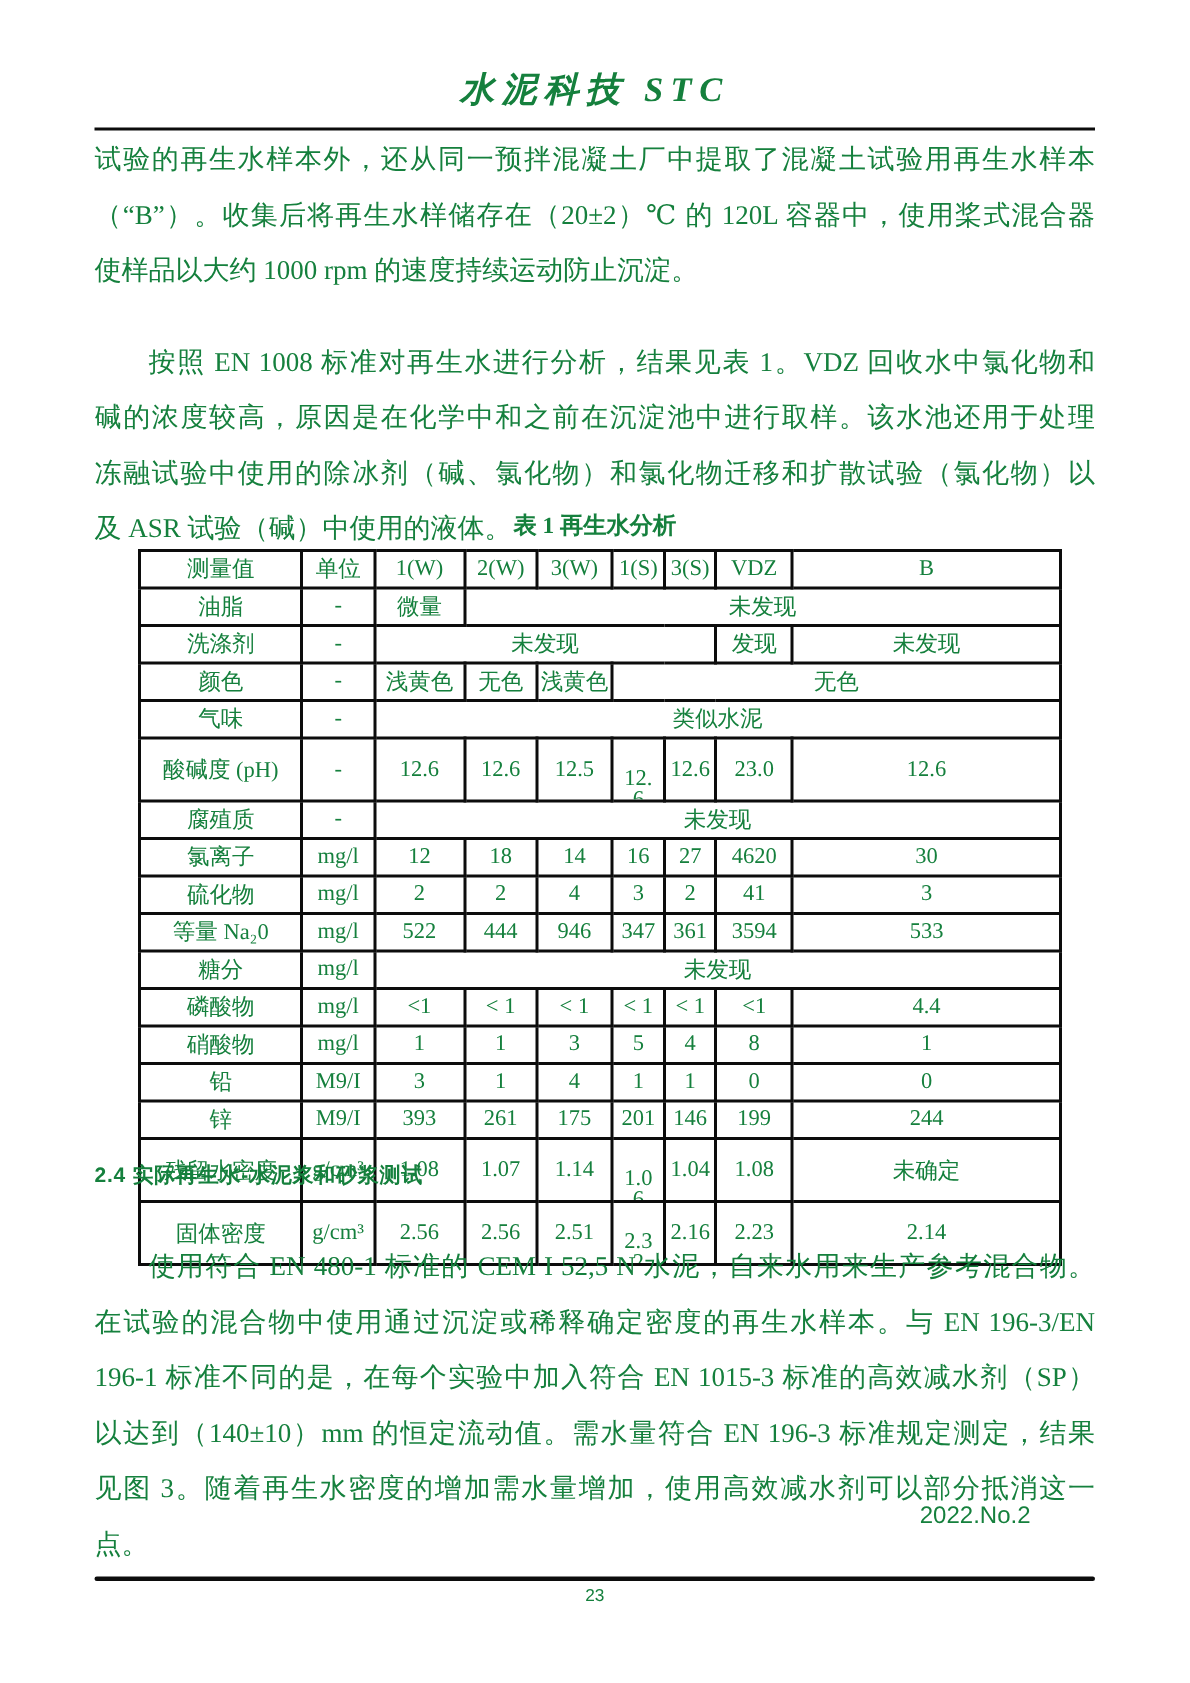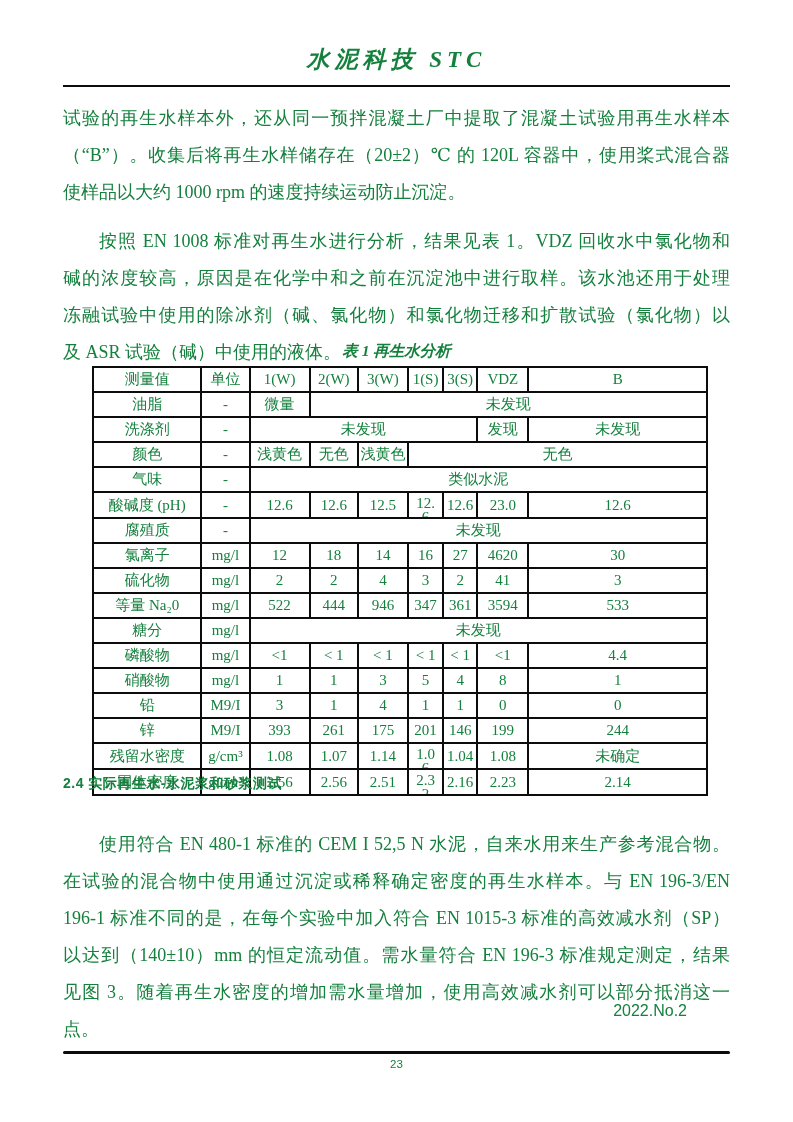--- a/index.html
+++ b/index.html
@@ -20,51 +20,51 @@
   }
   .header-rule{
     position:absolute;left:63px;top:85px;width:667px;height:2px;
     background:#0c0c0c;
   }
   
   .para{
     position:absolute;left:63px;width:667px;
     font-size:18px;line-height:37px;
   }
-  .p1{top:100px;}
+  .p1{top:88px;}
   .p2{top:199px;}
   .p3{top:802px;}
   .pline{
     text-align:justify;
     text-align-last:justify;
     -moz-text-align-last:justify;
     overflow:hidden;white-space:nowrap;
   }
   .pline.plast{text-align-last:left;-moz-text-align-last:left;}
   .pline.pindent{text-indent:36px;margin-top:24px;}
   
   .table-caption{
     position:absolute;left:0;top:340px;width:100%;
-    text-align:center;font-size:15.5px;font-weight:bold;line-height:22px;font-style:italic;
+    text-align:center;font-size:15.5px;font-weight:bold;line-height:22px;
   }
   
   table.analysis{
     position:absolute;left:92px;top:366px;
     border-collapse:collapse;table-layout:fixed;
     width:616px;
     font-size:15px;
   }
   table.analysis th,table.analysis td{
     border:2px solid #0c0c0c;
     height:23px;padding:0 1px;
     text-align:center;vertical-align:middle;
     font-weight:normal;overflow:hidden;
   }
   table.analysis .clip{
-    height:21px;overflow:hidden;line-height:14px;padding-top:3px;
+    height:21px;overflow:hidden;line-height:14px;padding-top:19px;
   }
   table.analysis .clip div{text-align:center;}
   
   .section-heading{
     position:absolute;left:63px;top:769px;width:667px;
     font-size:14px;font-weight:bold;line-height:28px;
     font-family:"Liberation Sans","DejaVu Sans",sans-serif;
     letter-spacing:0.5px;
   }
   

